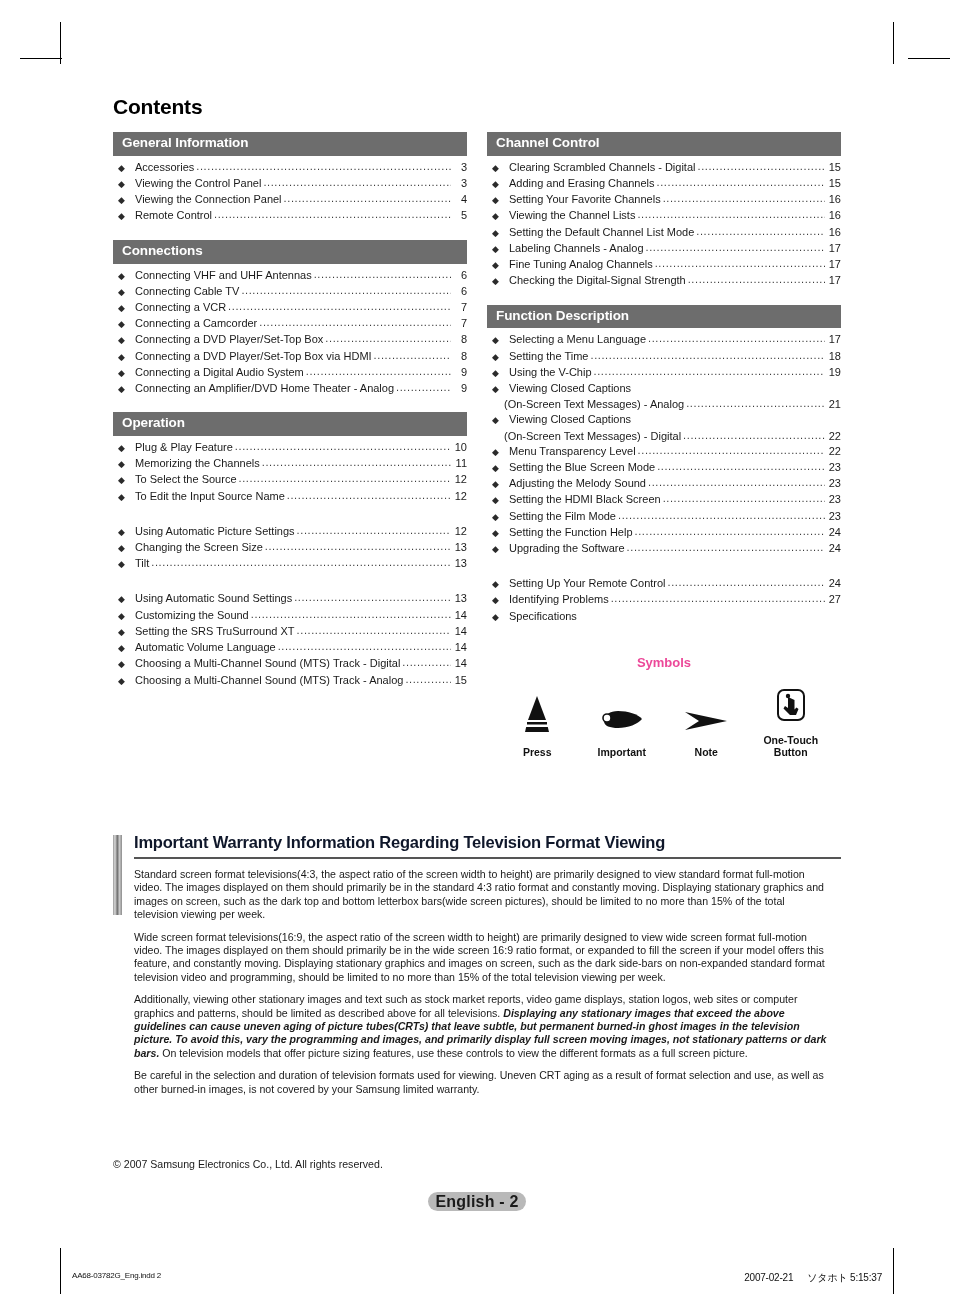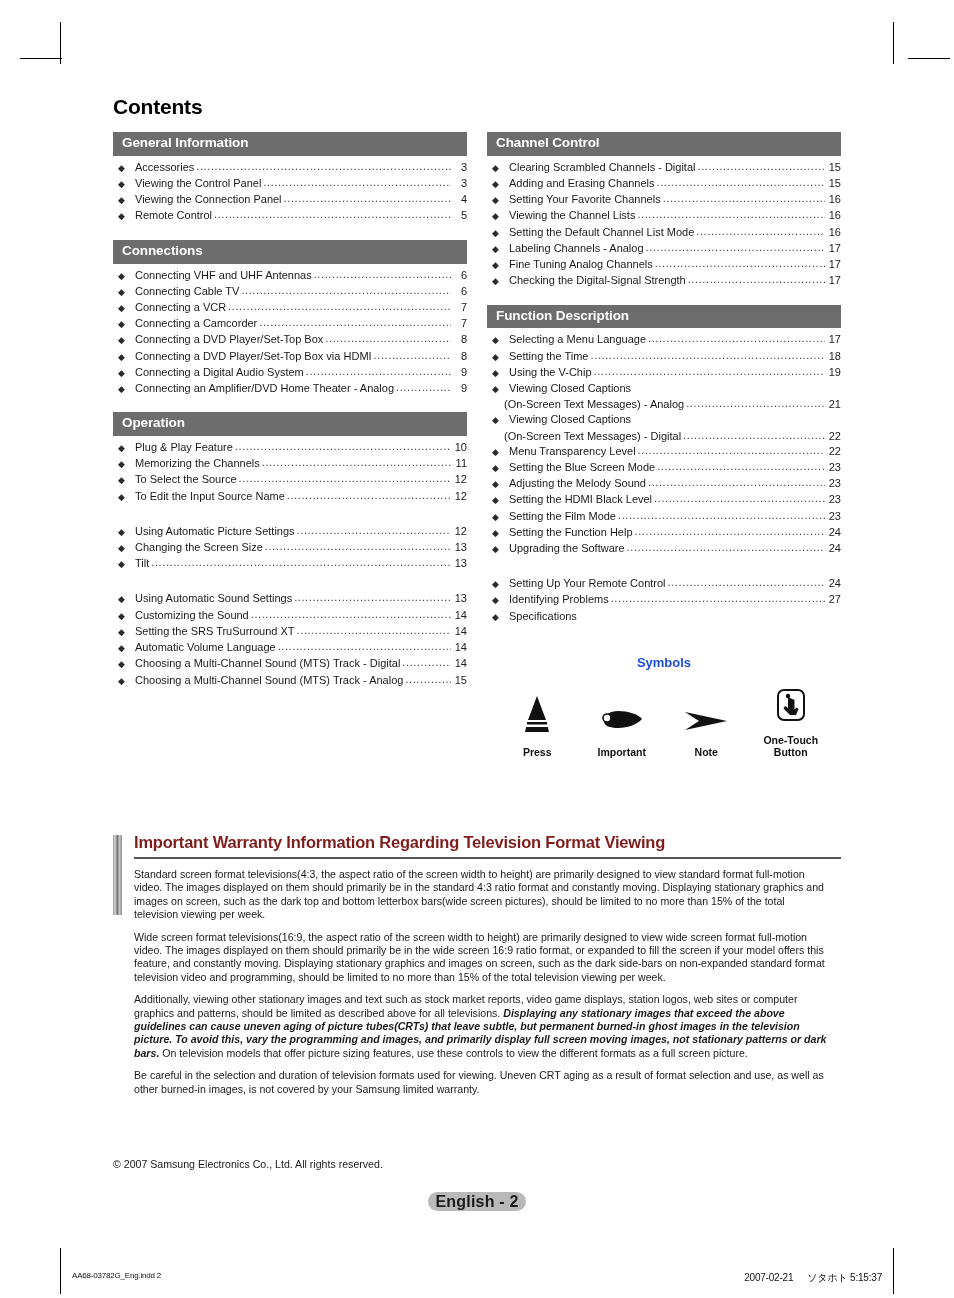--- a/index.html
+++ b/index.html
@@ -102,21 +102,21 @@
 
   
   .symbols-wrap {
     margin-top: 30px;
     text-align: center;
   }
   .symbols-title {
     font-size: 13px;
     font-weight: bold;
     margin-bottom: 10px;
-    color: #1d4ed8;
+    color: #ec4899;
   }
   .symbols-row {
     display: flex;
     justify-content: space-around;
     align-items: flex-end;
     padding: 0 8px;
   }
   .sym {
     width: 80px;
     text-align: center;
@@ -150,21 +150,21 @@
     position: absolute;
     left: 0;
     top: 2px;
     width: 9px;
     height: 80px;
     background: linear-gradient(to right, #9a9a9a 0%, #d8d8d8 22%, #6f6f6f 48%, #c9c9c9 72%, #8c8c8c 100%);
   }
   .warranty-title {
     font-size: 16.5px;
     font-weight: bold;
-    color: #7f1d1d;
+    color: #0f172a;
     letter-spacing: -0.2px;
     padding-bottom: 5px;
   }
   .warranty-rule {
     height: 2px;
     background: #555;
     margin-bottom: 9px;
   }
   .warranty p {
     margin: 0 12px 9px 0;
@@ -540,21 +540,21 @@
               <span class="pg">23</span>
             </div>
             <div class="toc-row">
               <span class="bullet">◆</span>
               <span class="toc-label">Adjusting the Melody Sound</span>
               <span class="dots">................................................................................................................................................................</span>
               <span class="pg">23</span>
             </div>
             <div class="toc-row">
               <span class="bullet">◆</span>
-              <span class="toc-label">Setting the HDMI Black Level</span>
+              <span class="toc-label">Setting the HDMI Black Screen</span>
               <span class="dots">................................................................................................................................................................</span>
               <span class="pg">23</span>
             </div>
             <div class="toc-row">
               <span class="bullet">◆</span>
               <span class="toc-label">Setting the Film Mode</span>
               <span class="dots">................................................................................................................................................................</span>
               <span class="pg">23</span>
             </div>
             <div class="toc-row">

